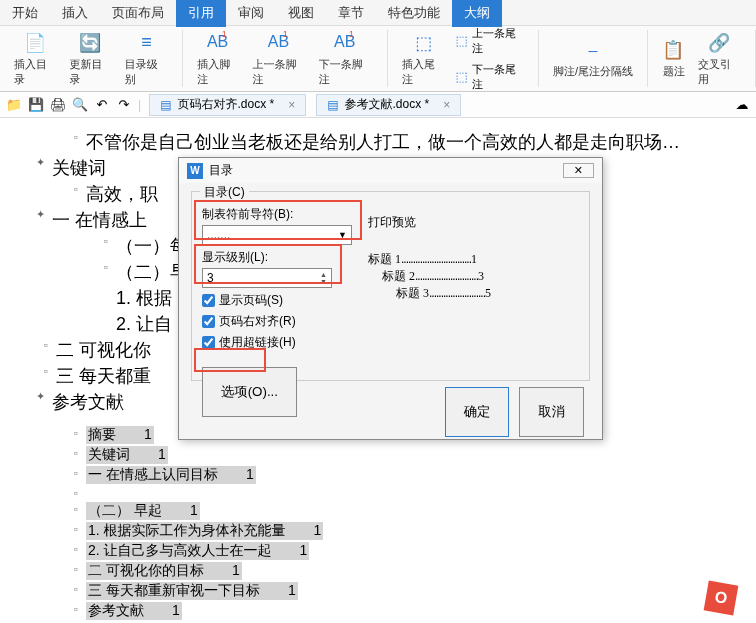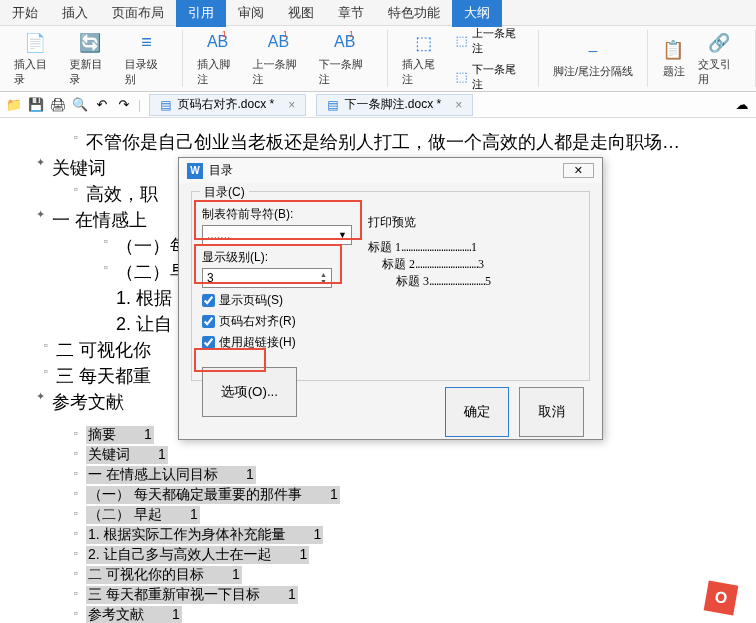--- a/index.html
+++ b/index.html
@@ -48,21 +48,21 @@
     .combo .arrow { font-size:9px; }
     .spin { border:1px solid #888;background:#fff;width:130px;height:20px;display:flex;align-items:center;padding:0 4px;justify-content:space-between; }
     .spin .arrows { display:flex;flex-direction:column;font-size:7px;line-height:7px;color:#555; }
     .redbox { border: 2px solid #e74c3c; position: absolute; pointer-events:none; }
     .chk { margin: 4px 0; display:flex;align-items:center;gap:4px; }
     .chk input { accent-color: #2b7cd3; }
     .btn { border: 1px solid #888; background: #f0f0f0; padding: 15px 18px; cursor:pointer; }
     .btn.primary { border-color: #2b7cd3; text-align: right; }
     .dlg-buttons { display:flex;justify-content:flex-end;gap:10px;margin-top:6px;padding-right:6px; }
     .preview { position:absolute; left:176px; top:22px; right:10px; }
-    .preview-title { margin-bottom: 8px; }
+    .preview-title { margin-bottom: 20px; }
     .pvline { font-family: SimSun; font-size:12px; }
     .dots { letter-spacing: -1px; }
     
     .watermark { position: absolute; bottom: 10px; right: 20px; display: flex; align-items: center; gap: 6px; }
     .watermark .logo { width: 30px; height: 30px; background: #e74c3c; transform: rotate(10deg); display:flex;align-items:center;justify-content:center;color:#fff;font-weight:bold;font-size:16px; }
     .watermark .txt1 { font-size: 18px; font-weight: bold; }
     .watermark .txt1 .o { color:#e74c3c; }
     .watermark .txt1 .b { color:#2b7cd3; }
     .watermark .url { font-size: 11px; color:#666; }
   </style>
@@ -152,21 +152,21 @@
   <span class="qat-icon">↶</span>
   <span class="qat-icon">↷</span>
   <span style="color:#ccc;">|</span>
   <div class="doctab">
     <span style="color:#2b7cd3;">▤</span>
     <span>页码右对齐.docx *</span>
     <span class="x">×</span>
   </div>
   <div class="doctab">
     <span style="color:#2b7cd3;">▤</span>
-    <span>下一条脚注.docx *</span>
+    <span>参考文献.docx *</span>
     <span class="x">×</span>
   </div>
   <span style="margin-left:auto;" class="qat-icon">☁</span>
 </div>
 
 <div class="doc">
   <div class="row ind1">
       <span class="bullet">▫</span>
       <span class="text big">不管你是自己创业当老板还是给别人打工，做一个高效的人都是走向职场…</span>
     </div>
@@ -217,21 +217,20 @@
       <div class="row ind1">
         <span class="bullet">▫</span>
         <span class="hl">关键词　　1</span>
       </div>
       <div class="row ind1">
         <span class="bullet">▫</span>
         <span class="hl">一 在情感上认同目标　　1</span>
       </div>
       <div class="row ind1">
         <span class="bullet">▫</span>
-        <span class="hl">（一） 每天都确定最重要的那件事　　1</span>
       </div>
       <div class="row ind1">
         <span class="bullet">▫</span>
         <span class="hl">（二） 早起　　1</span>
       </div>
       <div class="row ind1">
         <span class="bullet">▫</span>
         <span class="hl">1. 根据实际工作为身体补充能量　　1</span>
       </div>
       <div class="row ind1">

